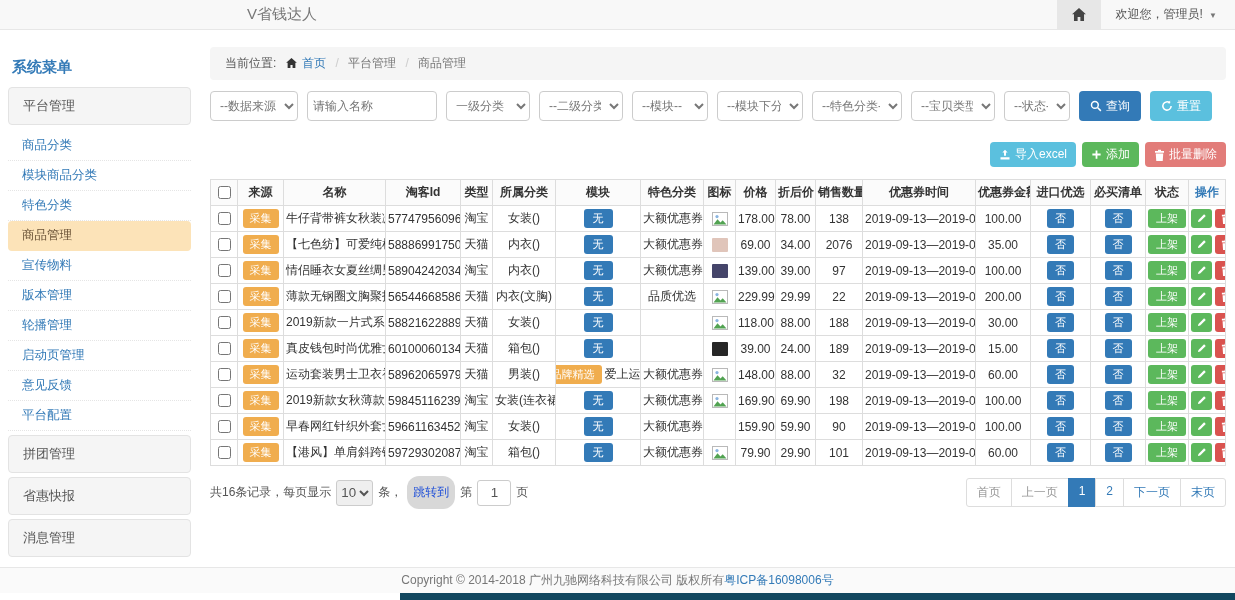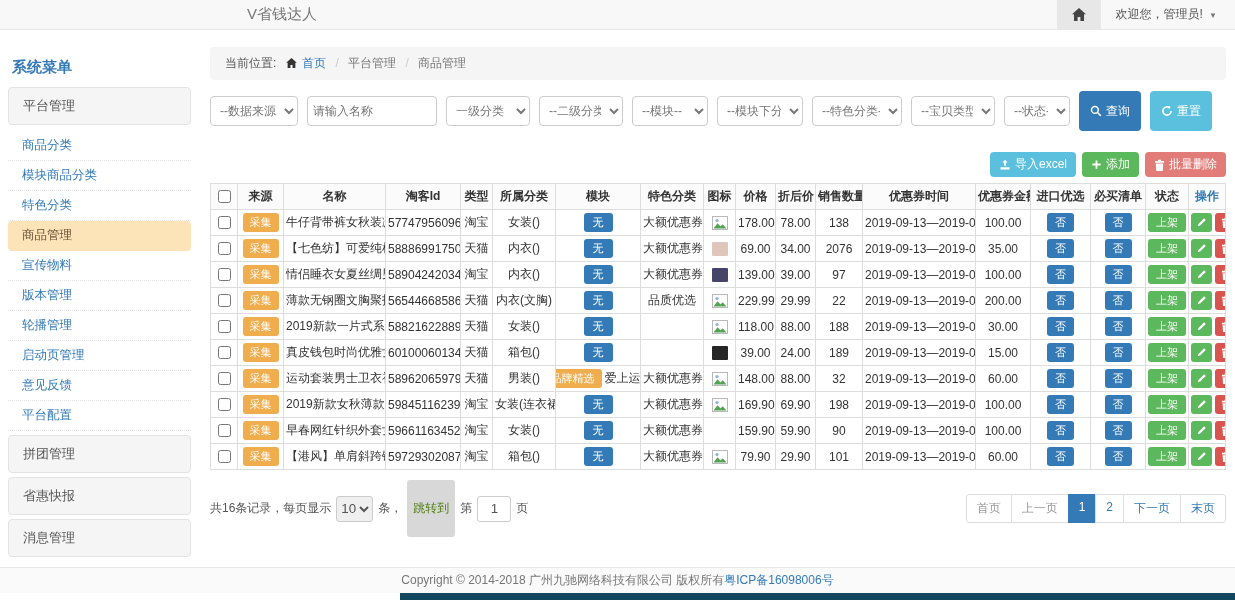--- a/index.html
+++ b/index.html
@@ -33,32 +33,32 @@
     padding:8px 15px; color:#777; }
   .breadcrumb .label { color:#555; }
   .breadcrumb .home-link { color:#337ab7; cursor:pointer; }
   .breadcrumb .crumb-sep { color:#ccc; margin:0 6px; }
   .breadcrumb .house { color:#333; margin:0 2px 0 6px; vertical-align:-1px; }
   
   .filters { margin-top:11px; display:flex; gap:9px; align-items:center; }
   .filters select, .filters input {
     height:30px; border:1px solid #ccc; border-radius:4px; background:#fff;
     color:#777; font-size:12px; padding:0 5px; font-family:inherit; }
-  .btn { border:none; border-radius:4px; color:#fff; font-size:12px; height:40px;
+  .btn { border:none; border-radius:4px; color:#fff; font-size:12px; height:30px;
     padding:6px 11px; cursor:pointer; display:inline-flex; align-items:center; gap:4px;
     font-family:inherit; }
   .btn-primary { background:#337ab7; }
   .btn-info { background:#5bc0de; }
   .btn-success { background:#5cb85c; }
   .btn-danger { background:#e27c79; }
   
   .actions { margin-top:21px; display:flex; justify-content:flex-end; gap:6px; }
   .actions .btn { height:25px; padding:0 9px; }
   
-  table { width:100%; border-collapse:collapse; table-layout:fixed; margin-top:6px; }
+  table { width:100%; border-collapse:collapse; table-layout:fixed; margin-top:12px; }
   th, td { border:1px solid #ddd; text-align:center; padding:3px 2px; height:26px;
     overflow:hidden; white-space:nowrap; font-size:12px; }
   th { background:#fbfbfb; font-weight:bold; color:#333; }
   th.op-col { color:#337ab7; }
   .badge { display:inline-block; border-radius:3px; color:#fff; padding:2px 7px; font-size:11px; }
   .badge-orange { background:#f0ad4e; }
   .badge-blue { background:#337ab7; padding:2px 9px; }
   .sbtn { display:inline-block; border-radius:3px; color:#fff; padding:2px 8px;
     font-size:11px; cursor:pointer; }
   .sbtn-blue { background:#337ab7; }
@@ -67,21 +67,21 @@
     width:21px; height:19px; border-radius:3px; color:#fff; cursor:pointer; vertical-align:middle; }
   .opbtn + .opbtn { margin-left:3px; }
   .op-edit { background:#5cb85c; }
   .op-del { background:#d9534f; }
   .thumb { display:inline-block; width:16px; height:14px; border-radius:1px; vertical-align:middle; }
   .module-flex { display:flex; align-items:center; justify-content:center; gap:3px; }
   
   .pager-row { margin-top:10px; display:flex; justify-content:space-between; align-items:center; color:#555; }
   .pager-left { display:flex; align-items:center; gap:5px; }
   .pager-left select { height:26px; border:1px solid #ccc; border-radius:3px; color:#555; font-family:inherit; }
-  .jump-chip { background:#d8d8d8; padding:20px 6px; border-radius:3px; color:#4d7c0f; cursor:pointer; }
+  .jump-chip { background:#d8d8d8; padding:8px 6px; border-radius:12px; color:#1d4ed8; cursor:pointer; }
   .jump-input { width:34px; height:26px; border:1px solid #ccc; border-radius:3px;
     text-align:center; color:#555; font-family:inherit; }
   .pager-right { display:flex; }
   .page-btn { border:1px solid #ddd; padding:5px 10px; color:#337ab7; cursor:pointer;
     margin-left:-1px; background:#fff; }
   .page-btn:first-child { margin-left:0; border-radius:3px 0 0 3px; }
   .page-btn:last-child { border-radius:0 3px 3px 0; }
   .page-btn.muted { color:#999; }
   .page-btn.active { background:#337ab7; border-color:#337ab7; color:#fff; }
   

